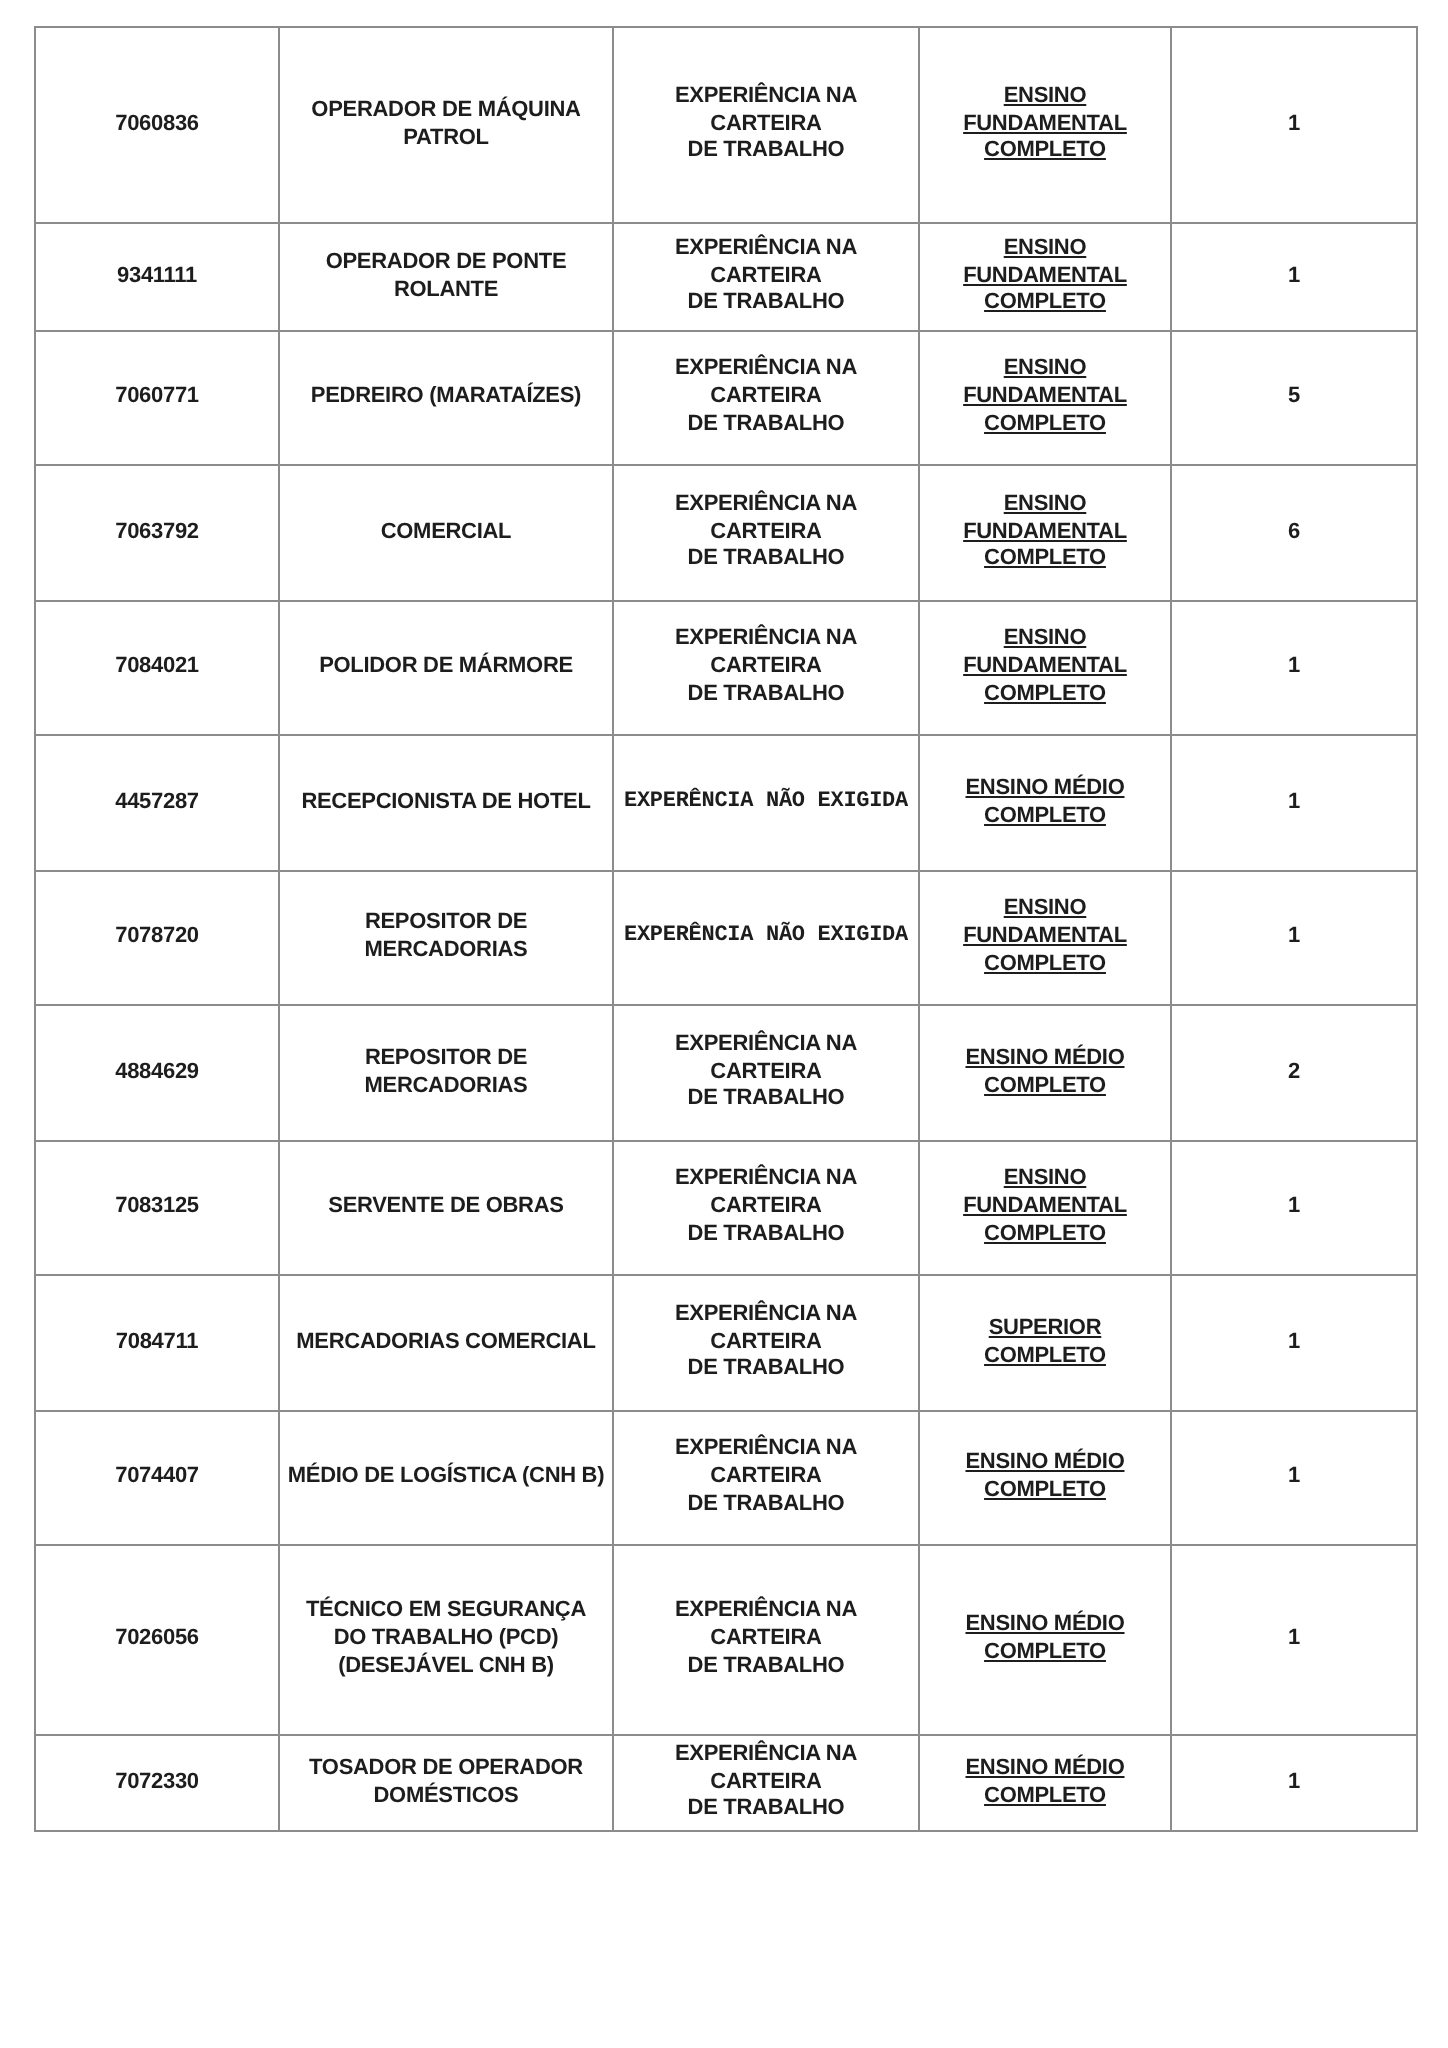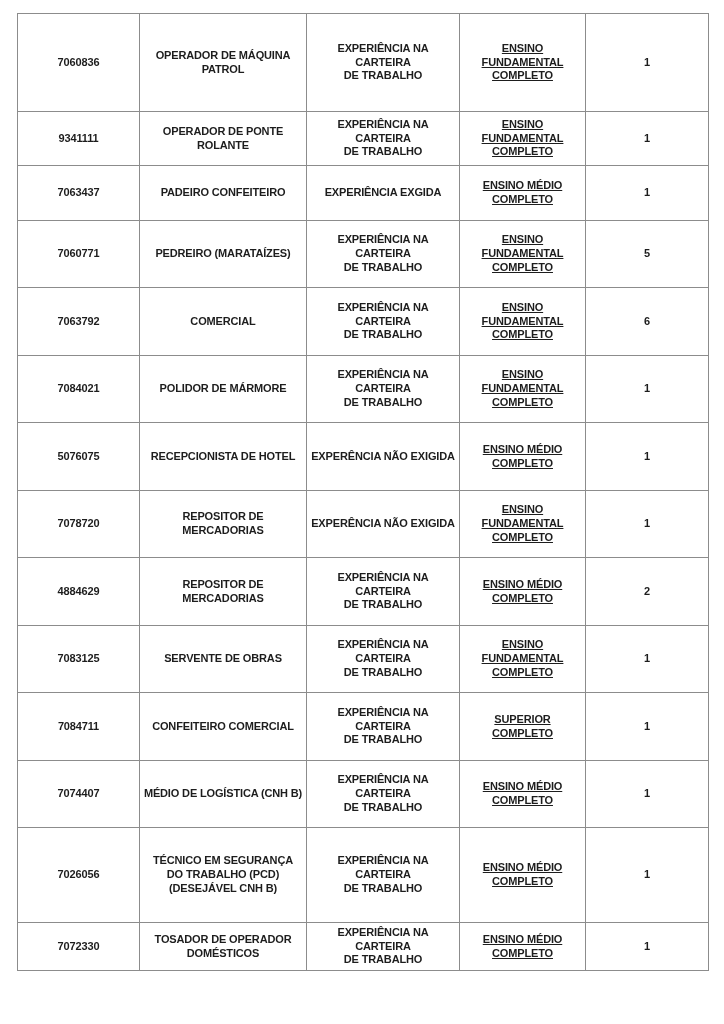--- a/index.html
+++ b/index.html
@@ -32,21 +32,21 @@
     font-size: 11px;
     line-height: 1.27;
     letter-spacing: -0.15px;
     white-space: pre-line;
     overflow: hidden;
     padding: 2px;
   }
   td.occ { padding: 2px 3px; }
   td.exp { font-size: 10.5px; padding: 2px 1px; }
   td.edu { padding: 2px 8px; text-decoration: underline; }
-  td.sm  { font-size: 9.5px;  letter-spacing: -0.1px; }
+  td.sm  { font-size: 9.5px;  letter-spacing: -0.1px; font-family: Liberation Mono, monospace; }
   td.sm2 { font-size: 9.8px;  letter-spacing: -0.1px; }
   td.sm3 { font-size: 10.3px; }
 </style>
 </head>
 <body>
 
 <div class="page">
   <table class="jobs">
     <colgroup>
       <col style="width:122px">
@@ -71,28 +71,20 @@
         <td class="code">9341111</td>
         <td class="occ">OPERADOR DE PONTE
 ROLANTE</td>
         <td class="exp">EXPERIÊNCIA NA CARTEIRA
 DE TRABALHO</td>
         <td class="edu">ENSINO
 FUNDAMENTAL
 COMPLETO</td>
         <td class="qty">1</td>
       </tr>
-      <tr style="height:55px">
-        <td class="code">7063437</td>
-        <td class="occ">PADEIRO CONFEITEIRO</td>
-        <td class="exp">EXPERIÊNCIA EXGIDA</td>
-        <td class="edu">ENSINO MÉDIO
-COMPLETO</td>
-        <td class="qty">1</td>
-      </tr>
       <tr style="height:67px">
         <td class="code">7060771</td>
         <td class="occ">PEDREIRO (MARATAÍZES)</td>
         <td class="exp">EXPERIÊNCIA NA CARTEIRA
 DE TRABALHO</td>
         <td class="edu">ENSINO
 FUNDAMENTAL
 COMPLETO</td>
         <td class="qty">5</td>
       </tr>
@@ -110,21 +102,21 @@
         <td class="code">7084021</td>
         <td class="occ">POLIDOR DE MÁRMORE</td>
         <td class="exp">EXPERIÊNCIA NA CARTEIRA
 DE TRABALHO</td>
         <td class="edu">ENSINO
 FUNDAMENTAL
 COMPLETO</td>
         <td class="qty">1</td>
       </tr>
       <tr style="height:68px">
-        <td class="code">5076075</td>
+        <td class="code">4457287</td>
         <td class="occ">RECEPCIONISTA DE HOTEL</td>
         <td class="exp sm">EXPERÊNCIA NÃO EXIGIDA</td>
         <td class="edu">ENSINO MÉDIO
 COMPLETO</td>
         <td class="qty">1</td>
       </tr>
       <tr style="height:67px">
         <td class="code">7078720</td>
         <td class="occ">REPOSITOR DE
 MERCADORIAS</td>
@@ -149,21 +141,21 @@
         <td class="occ">SERVENTE DE OBRAS</td>
         <td class="exp">EXPERIÊNCIA NA CARTEIRA
 DE TRABALHO</td>
         <td class="edu">ENSINO
 FUNDAMENTAL
 COMPLETO</td>
         <td class="qty">1</td>
       </tr>
       <tr style="height:68px">
         <td class="code">7084711</td>
-        <td class="occ">CONFEITEIRO COMERCIAL</td>
+        <td class="occ">MERCADORIAS COMERCIAL</td>
         <td class="exp">EXPERIÊNCIA NA CARTEIRA
 DE TRABALHO</td>
         <td class="edu">SUPERIOR
 COMPLETO</td>
         <td class="qty">1</td>
       </tr>
       <tr style="height:67px">
         <td class="code">7074407</td>
         <td class="occ">MÉDIO DE LOGÍSTICA (CNH B)</td>
         <td class="exp">EXPERIÊNCIA NA CARTEIRA

